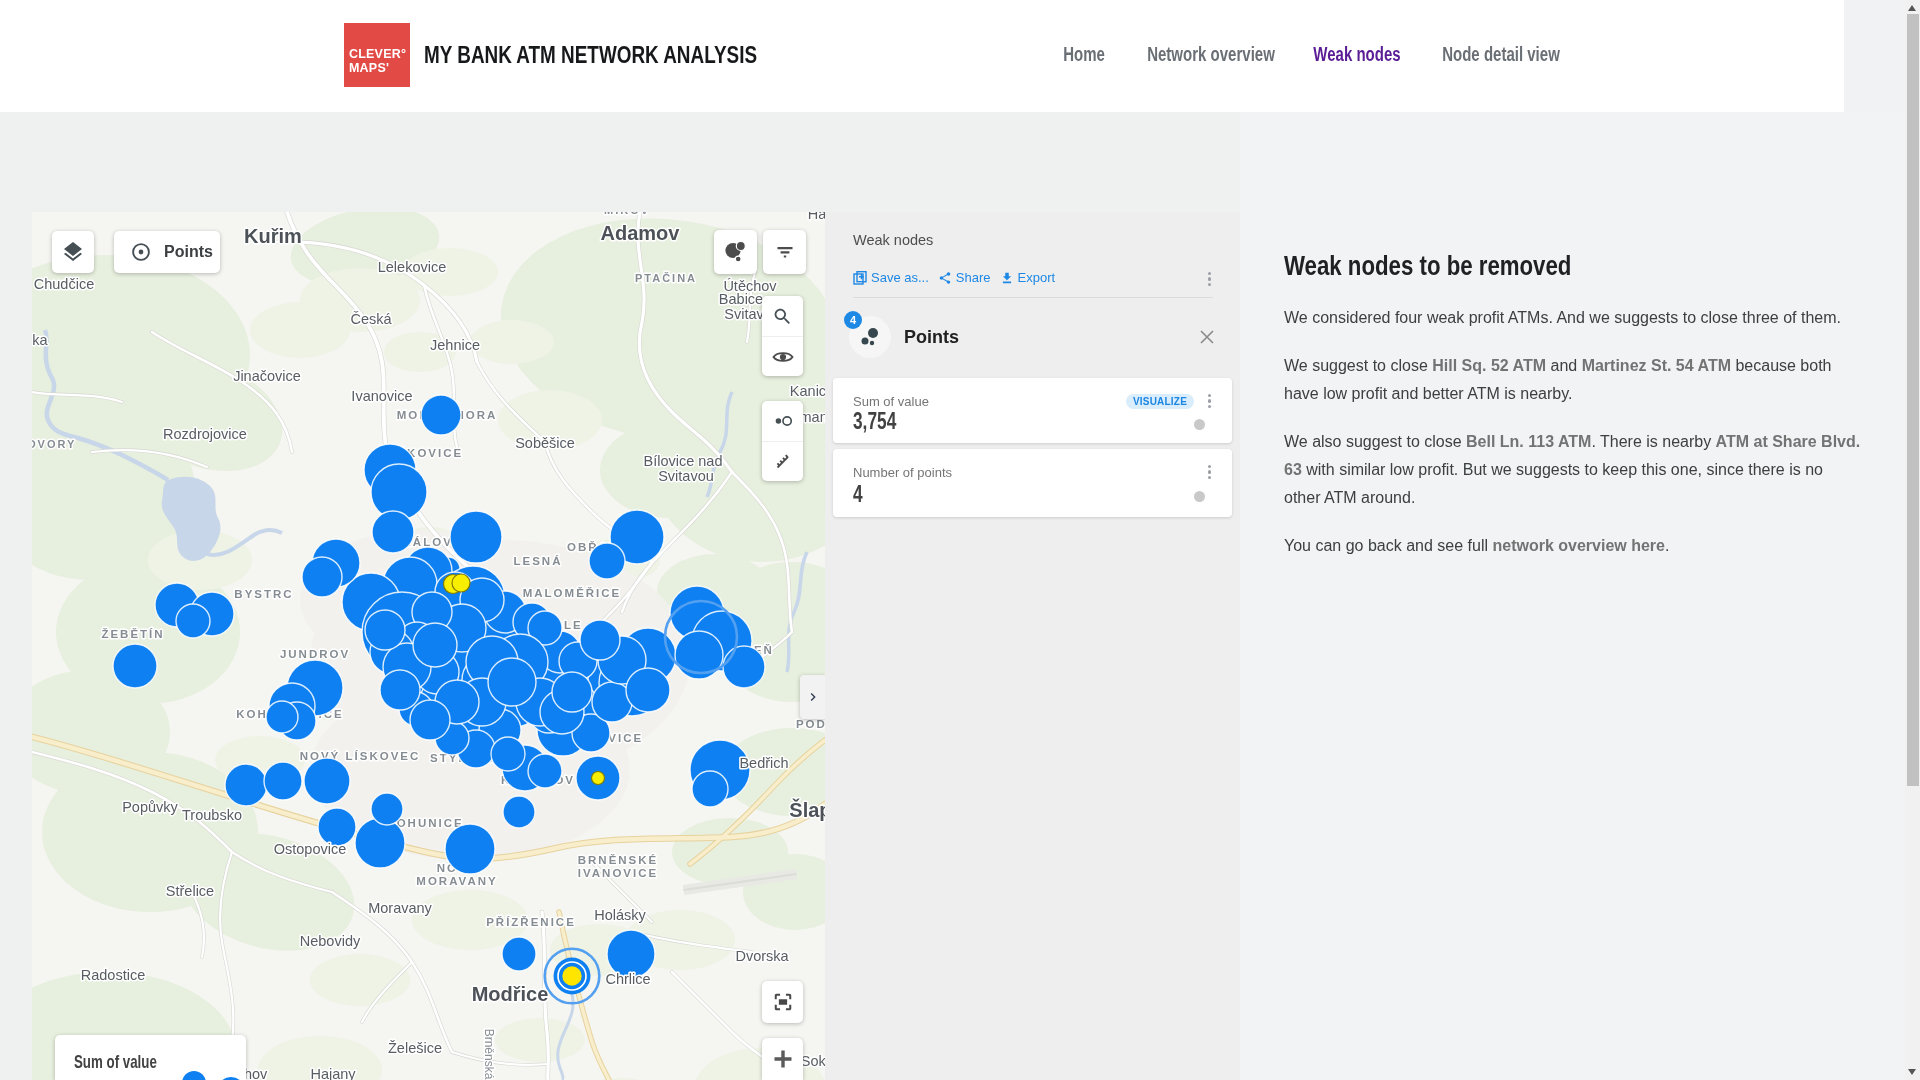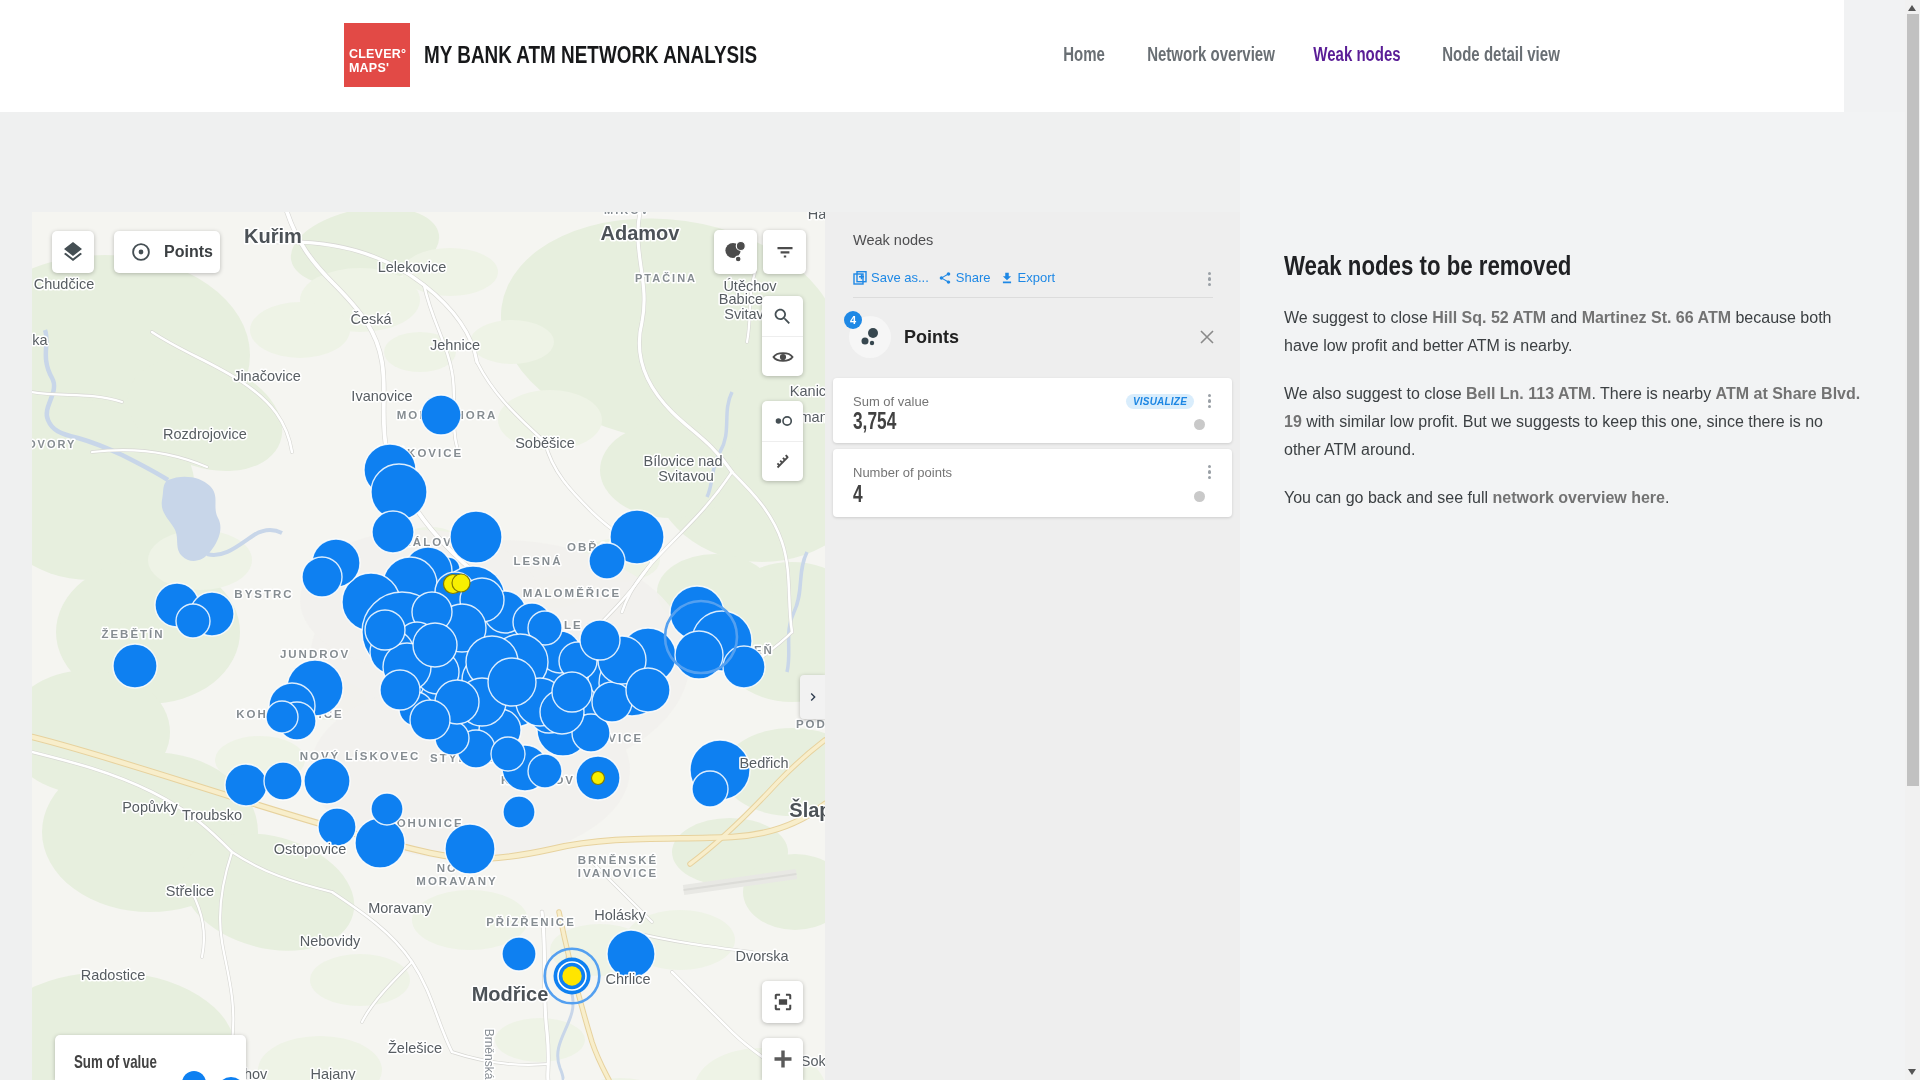--- a/index.html
+++ b/index.html
@@ -44,21 +44,21 @@
   .divider { position:absolute; left:28px; right:27px; top:85px; height:1px; background:#dcdcdc; }
   .kebab { position:absolute; width:4px; height:16px; }
   .kebab i { display:block; width:3.2px; height:3.2px; border-radius:50%; background:#9aa0a6; margin-bottom:2.2px; }
   .badge { position:absolute; left:19px; top:99px; width:18px; height:18px; border-radius:50%; background:#1e88e5; color:#fff; font-size:11px; font-weight:bold; display:flex; align-items:center; justify-content:center; z-index:2;}
   .picon { position:absolute; left:24px; top:104px; width:42px; height:42px; border-radius:50%; background:#f6f6f6; display:flex; align-items:center; justify-content:center; z-index:1; }
   .pname { position:absolute; left:79px; top:115px; font-size:18px; font-weight:bold; color:#212121; }
   .pclose { position:absolute; right:25px; top:117px; width:16px; height:16px; }
   .card { position:absolute; left:8px; width:399px; background:#fff; border-radius:4px; box-shadow:0 1px 3px rgba(0,0,0,0.14); }
   .card .lbl { position:absolute; left:20px; top:16px; font-size:13px; color:#757575; }
   .card .val { position:absolute; left:20px; top:31px; font-size:24px; line-height:24px; font-weight:bold; color:#424242; transform:scaleX(0.72); transform-origin:left top; }
-  .vis { position:absolute; right:38px; top:16px; background:#d9edfc; color:#1c86e3; font-size:10px; font-weight:bold; letter-spacing:0.2px; padding:2px 7px; border-radius:8px;font-style:italic; }
+  .vis { position:absolute; right:38px; top:16px; background:#d9edfc; color:#1c86e3; font-size:10px; font-weight:bold; letter-spacing:0.2px; padding:2px 7px; border-radius:8px; }
   .gdot { position:absolute; right:27px; width:11px; height:11px; border-radius:50%; background:#c9c9c9; }
 
   
   .rh { position:absolute; left:1284px; top:249px; font-size:28.5px; font-weight:bold; color:#202124; white-space:nowrap; transform:scaleX(0.78); transform-origin:left top; }
   .rtext { position:absolute; left:1284px; top:304px; width:580px; font-size:16px; line-height:28px; color:#3c4043; }
   .rtext p { margin-bottom:20px; }
   .rtext a { color:#737373; font-weight:bold; text-decoration:none; }
 </style>
 </head>
 <body>
@@ -498,22 +498,23 @@
         <i></i>
         <i></i>
         <i></i>
       </div>
       <div class="gdot" style="top:42px;"></div>
     </div>
   </div>
 
   <div class="rh">Weak nodes to be removed</div>
   <div class="rtext">
-    <p>We suggest to close <a>Hill Sq. 52 ATM</a> and <a>Martinez St. 66 ATM</a> because both<br>have low profit and better ATM is nearby.</p>
-    <p>We also suggest to close <a>Bell Ln. 113 ATM</a>. There is nearby <a>ATM at Share Blvd.</a><br><a>19</a> with similar low profit. But we suggests to keep this one, since there is no<br>other ATM around.</p>
+    <p>We considered four weak profit ATMs. And we suggests to close three of them.</p>
+    <p>We suggest to close <a>Hill Sq. 52 ATM</a> and <a>Martinez St. 54 ATM</a> because both<br>have low profit and better ATM is nearby.</p>
+    <p>We also suggest to close <a>Bell Ln. 113 ATM</a>. There is nearby <a>ATM at Share Blvd.</a><br><a>63</a> with similar low profit. But we suggests to keep this one, since there is no<br>other ATM around.</p>
     <p>You can go back and see full <a>network overview here</a>.</p>
   </div>
 
   <div class="sbar">
     <div class="arr up"></div>
     <div class="thumb"></div>
     <div class="arr down"></div>
   </div>
 
 </body></html>

